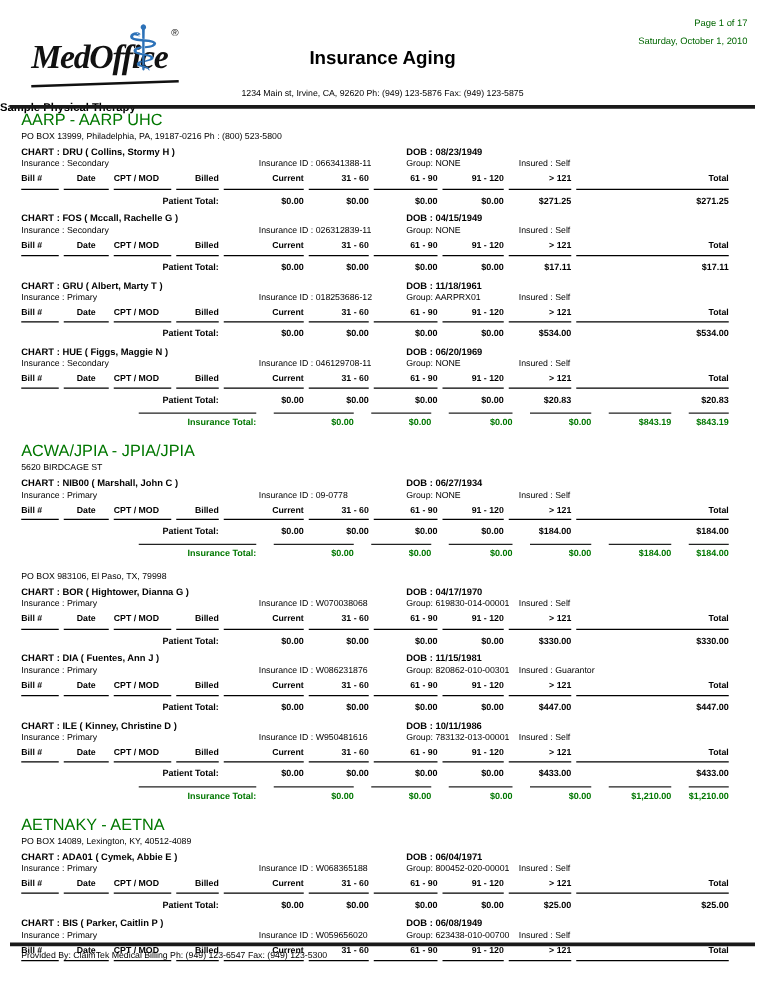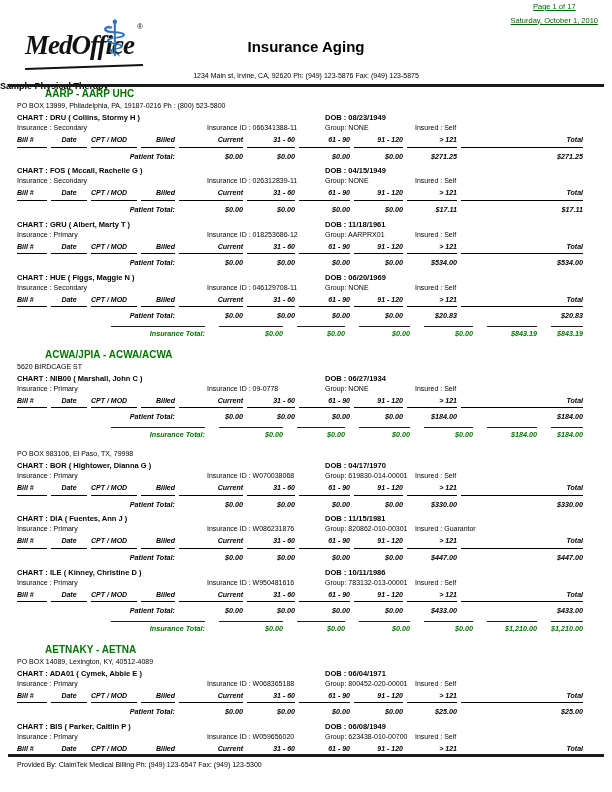--- a/index.html
+++ b/index.html
@@ -10,42 +10,42 @@
   
   .hdr-top { position:relative; height:86px; }
   .logo { position:absolute; left:25px; top:22px; width:120px; height:56px; }
   .logo-text { font-family:"Liberation Serif", serif; font-weight:bold; font-style:italic;
                font-size:27px; letter-spacing:-1px; color:#111; position:relative; z-index:1; top:8px; }
   .caduceus { position:absolute; left:76px; top:-8px; font-size:50px; color:#2d72b8; z-index:2;
               font-family:"DejaVu Sans", sans-serif; line-height:1; }
   .logo-reg { position:absolute; right:2px; top:0; font-size:8px; color:#111; z-index:3; }
   .logo-underline { position:absolute; left:0; top:44px; width:118px; height:2px; background:#111;
                     transform:rotate(-2deg); }
-  .pageinfo { position:absolute; right:14px; top:0; text-align:center; font-size:7.5px; color:#006600; line-height:1.8;text-decoration:underline; }
+  .pageinfo { position:absolute; right:14px; top:12px; text-align:right; font-size:7.5px; color:#006600; line-height:1.8; }
   .title { position:absolute; left:0; right:0; top:38px; text-align:center; font-size:15px; font-weight:bold; }
   .practice { position:absolute; left:0; right:0; top:59px; font-size:9px; font-weight:bold;margin-top:22px; }
   .practice-addr { position:absolute; left:0; right:0; top:72px; text-align:center; font-size:7px; }
   .rule-thick { position:absolute; left:8px; right:8px; height:2.5px; background:#1a1a1a; }
   .rule-top { top:84px; }
 
   
   .content { position:absolute; left:17px; top:88px; width:578px; }
   .section { margin-bottom:9px; }
-  .section-name { font-size:10px; font-weight:bold; color:#007700; margin-bottom:3px;margin-left:28px; }
+  .section-name { font-size:13px; font-weight:normal; color:#007700; margin-bottom:3px; }
   .section-addr { font-size:7px; margin-bottom:3px; }
   .chart-block { margin-top:4px; }
   .chart-line { position:relative; height:11px; font-size:7.5px; font-weight:bold; }
   .chart-dob { position:absolute; left:308px; top:0; }
   .info-line { position:relative; height:11px; font-size:7px; }
   .info-id { position:absolute; left:190px; top:0; }
   .info-group { position:absolute; left:308px; top:0; }
   .info-insured { position:absolute; left:398px; top:0; }
 
   .trow { display:grid; grid-template-columns:30px 36px 46px 34px 64px 48px 51px 49px 50px 1fr;
-          column-gap:4px; width:566px; align-items:end;font-style:italic; }
+          column-gap:4px; width:566px; align-items:end; }
   .cell { font-size:7px; line-height:1.5; white-space:nowrap; }
   .hdr .cell { font-weight:bold; border-bottom:1px solid #000; padding-bottom:1px; }
   .c1 { text-align:left; } .c2 { text-align:center; } .c3 { text-align:left; }
   .c4,.c5,.c6,.c7,.c8,.c9,.c10 { text-align:right; }
   .total-row { margin-top:2px; }
   .total-row .cell { font-weight:bold; font-size:7.2px; padding-top:2px; }
   .total-label { grid-column:3 / 5; text-align:right; }
   .ins-total { margin-top:4px;gap:14px; }
   .ins-total .cell { color:#007700; border-top:1px solid #222; }
   .amt-c5 { grid-column:5; } .amt-c6 { grid-column:6; } .amt-c7 { grid-column:7; }
@@ -223,21 +223,21 @@
     <div class="cell amt-c5 c5">$0.00</div>
           <div class="cell amt-c6 c6">$0.00</div>
           <div class="cell amt-c7 c7">$0.00</div>
           <div class="cell amt-c8 c8">$0.00</div>
           <div class="cell amt-c9 c9">$843.19</div>
           <div class="cell amt-c10 c10">$843.19</div>
         </div>
   </div>
 
   <div class="section">
-    <div class="section-name">ACWA/JPIA - ACWA/ACWA</div>
+    <div class="section-name">ACWA/JPIA - JPIA/JPIA</div>
     <div class="section-addr">5620 BIRDCAGE ST</div>
     <div class="charts">
   <div class="chart-block">
     <div class="chart-line">
       <span>CHART : NIB00 ( Marshall, John C )</span>
       <span class="chart-dob">DOB : 06/27/1934</span>
     </div>
     <div class="info-line">
       <span>Insurance : Primary</span>
       <span class="info-id">Insurance ID : 09-0778</span>

